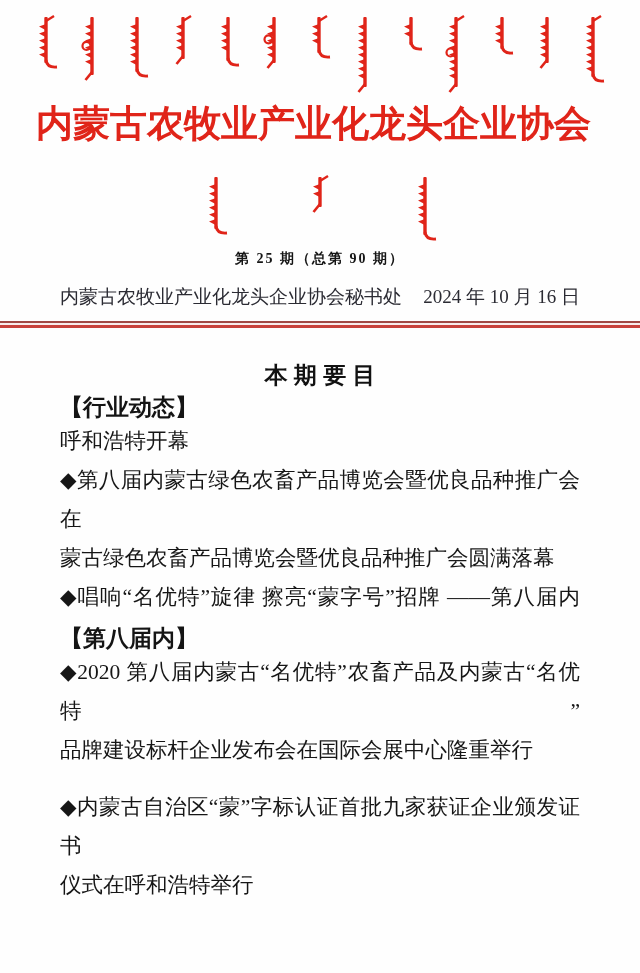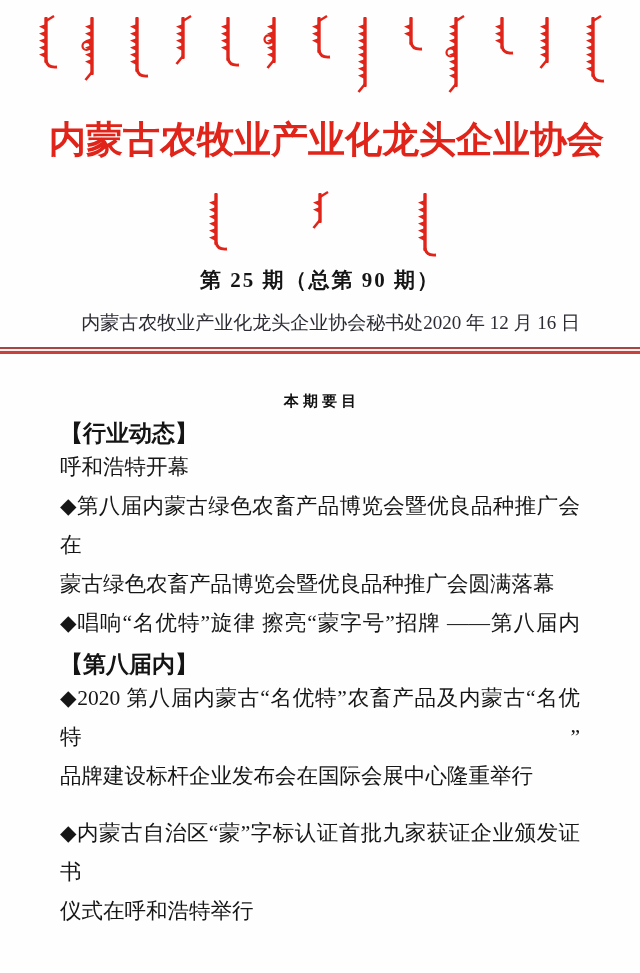--- a/index.html
+++ b/index.html
@@ -11,46 +11,46 @@
     font-family:"Liberation Serif","DejaVu Serif",serif;
     overflow:hidden;
   }
   
   .mrow{display:flex;justify-content:space-between;align-items:flex-start;}
   .mrow-top{margin:2px -26px 0 -27px;height:84px;}
   .mrow-mid{width:235px;margin:26px auto 0;height:70px;}
   .mword{display:block;line-height:0;}
   
   .org-title{
-    margin:18px -24px 0;text-align:right;white-space:nowrap;
+    margin:2px -24px 0;text-align:left;white-space:nowrap;
     font-size:37px;font-weight:bold;color:#e02419;line-height:1.3;
   }
   .bulletin-title{
     margin:-6px 0 0;text-align:center;
     font-size:58px;font-weight:900;letter-spacing:10px;padding-left:10px;
     color:#e02419;line-height:1.15;
   }
   .issue-line{
     margin-top:6px;text-align:center;
-    font-size:21px;font-weight:bold;letter-spacing:2px;color:#151515;
+    font-size:14px;font-weight:bold;letter-spacing:2px;color:#151515;
   }
   .pub-row{
-    display:flex;justify-content:flex-end;align-items:baseline;
-    margin-top:16px;font-size:19px;color:#2b2b33;line-height:25px;
+    display:flex;justify-content:space-between;align-items:baseline;
+    margin-top:16px;font-size:19px;color:#2b2b33;line-height:25px;gap:11px;
   }
   
   .red-rule{margin:12px -60px 0;}
   .red-rule .thin{height:2px;background:#a14844;}
   .red-rule .gap{height:2px;background:#f8ecec;}
   .red-rule .thick{height:3px;background:#c8413b;}
   
   .toc-heading{
     margin-top:32px;text-align:center;color:#111;
     font-family:"Liberation Sans","DejaVu Sans",sans-serif;
-    font-size:15px;font-weight:bold;line-height:30px;
+    font-size:23px;font-weight:bold;line-height:30px;
   }
   .sec-label{
     font-family:"Liberation Sans","DejaVu Sans",sans-serif;
     font-size:23px;font-weight:bold;line-height:30px;margin-top:6px;color:#141414;
   }
   .sec-label.first{margin-top:2px;}
   .toc-line{font-size:21.5px;line-height:39px;color:#161616;}
   .just{text-align:justify;text-align-last:justify;}
   .gap-top{margin-top:18px;}
 </style>
@@ -154,21 +154,21 @@
           <path d="M13 10 l-7 2.5 l7 3.8 z M13 17 l-7 2.5 l7 3.8 z M13 24 l-7 2.5 l7 3.8 z M13 31 l-7 2.5 l7 3.8 z M13 38 l-7 2.5 l7 3.8 z M13 45 l-7 2.5 l7 3.8 z " fill="#e02419"></path>
           <path d="M13 58 q1 8 11 7" stroke="#e02419" stroke-width="2.8" fill="none"></path>
         </svg></span>
   </div>
 
 
   <div class="issue-line">第 25 期（总第 90 期）</div>
 
   <div class="pub-row">
     <span>内蒙古农牧业产业化龙头企业协会秘书处</span>
-    <span>2020 年 12 月 16 日</span>
+    <span>2024 年 10 月 16 日</span>
   </div>
 
   <div class="red-rule">
     <div class="thin"></div>
     <div class="gap"></div>
     <div class="thick"></div>
   </div>
 
   <div class="toc">
     <div class="toc-heading">本 期 要 目</div>

